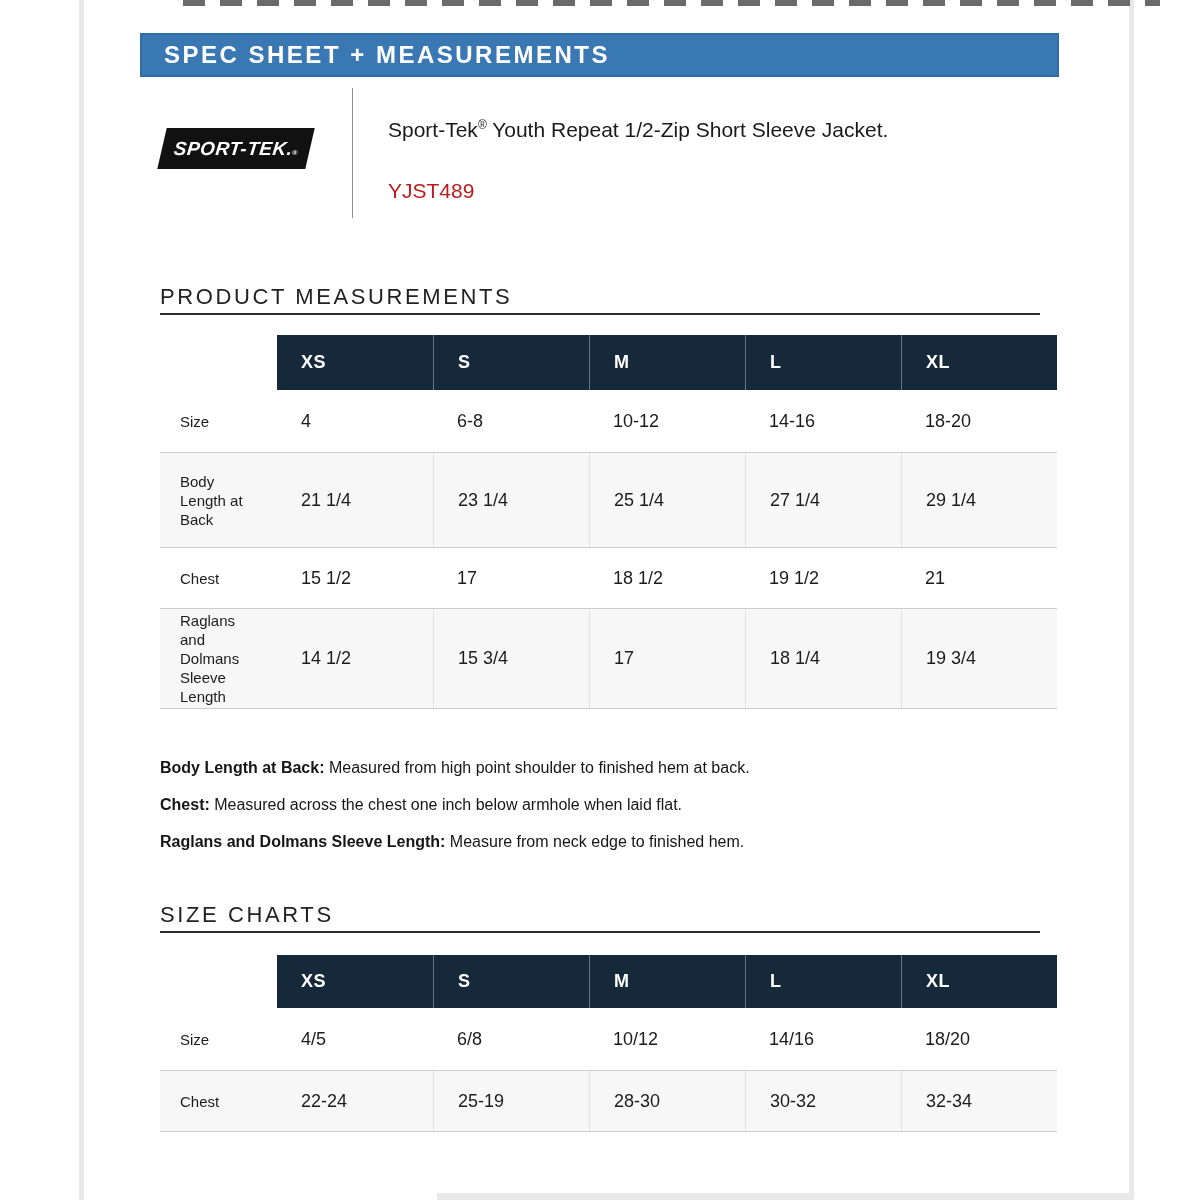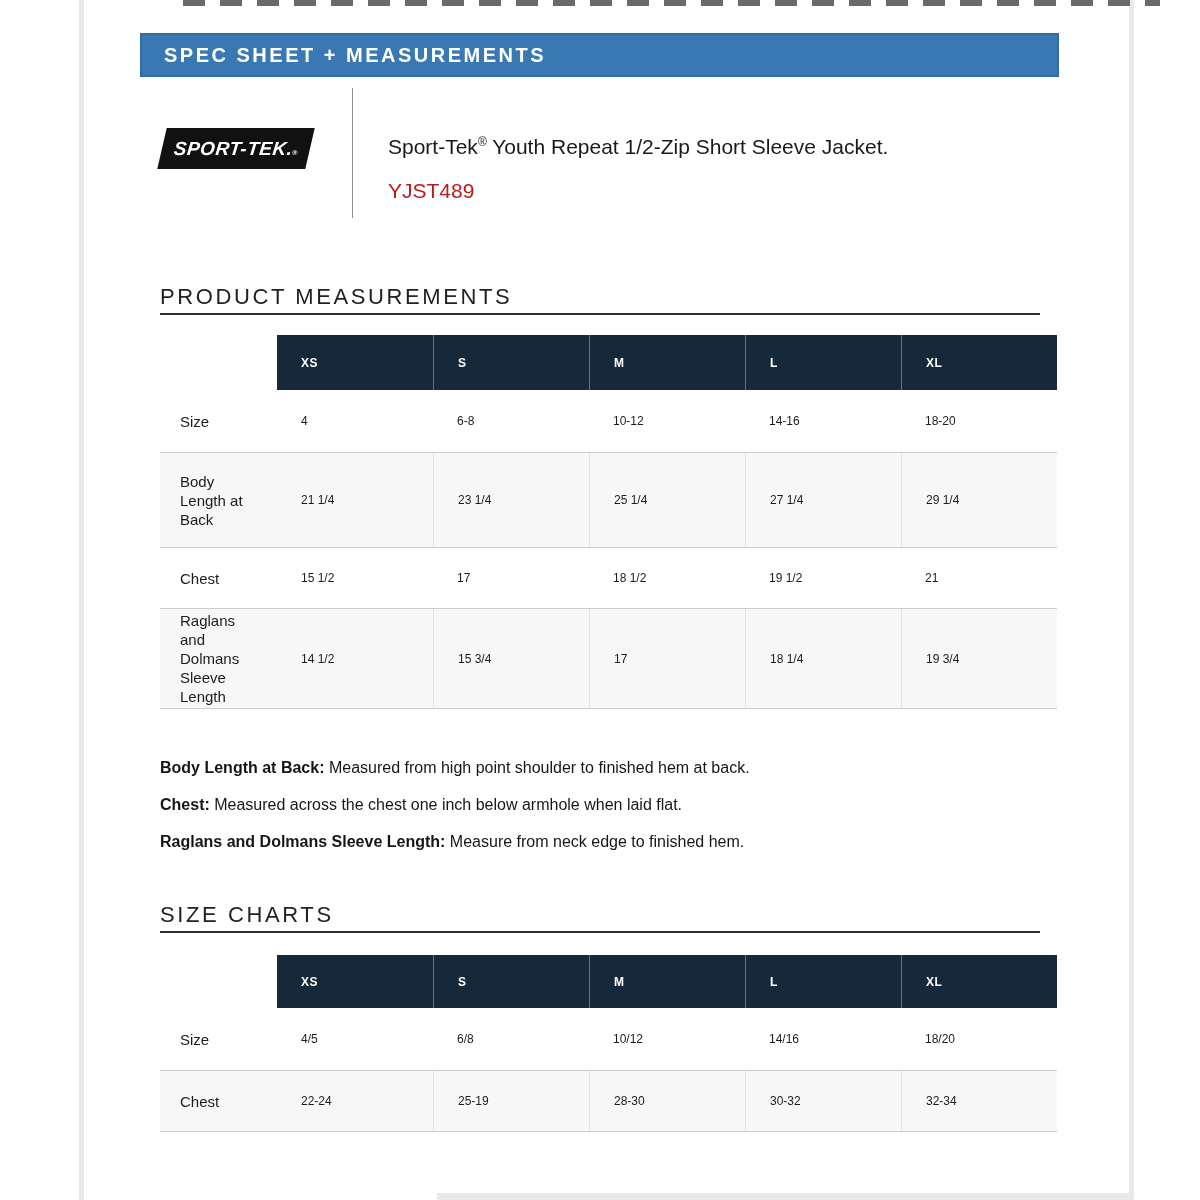--- a/index.html
+++ b/index.html
@@ -25,57 +25,57 @@
     opacity: .8;
   }
   
   .bottom-strip { position: absolute; left: 437px; top: 1193px; width: 696px; height: 7px; background: #e9e9e9; }
 
   
   .banner {
     position: absolute; left: 140px; top: 33px; width: 919px; height: 44px;
     background: #3a78b4; border: 2px solid #2f6da7;
     display: flex; align-items: center; padding-left: 22px;
-    color: #fff; font-size: 20px; font-weight: bold; letter-spacing: 2.5px;
+    color: #fff; font-size: 24px; font-weight: bold; letter-spacing: 2.5px;
   }
 
   
   .logo {
     position: absolute; left: 162px; top: 128px; width: 148px; height: 41px;
     background: #111111; transform: skewX(-13deg);
     display: flex; align-items: center; justify-content: center;
   }
   .logo-text {
     transform: skewX(13deg) skewX(-6deg);
     color: #fff; font-weight: bold; font-style: italic; font-size: 19px; letter-spacing: .5px;
     white-space: nowrap;
   }
   .logo-reg { font-size: 7px; font-style: normal; vertical-align: baseline; }
   .brand-divider { position: absolute; left: 352px; top: 88px; width: 1px; height: 130px; background: #8f8f8f; }
-  .product-title { position: absolute; left: 388px; top: 135px; font-size: 21px; color: #1a1a1a; white-space: nowrap; }
+  .product-title { position: absolute; left: 388px; top: 118px; font-size: 21px; color: #1a1a1a; white-space: nowrap; }
   .product-title sup { font-size: 12px; }
   .sku { position: absolute; left: 388px; top: 179px; font-size: 21px; color: #b91c1c; }
 
   
   .section-heading {
     position: absolute; left: 160px; width: 880px;
     font-size: 22px; letter-spacing: 2.6px; color: #222;
     border-bottom: 2px solid #2e2e2e; padding-bottom: 3px;
   }
   .pm-heading { top: 284px; }
   .sc-heading { top: 902px; }
 
   
   .spec-table { position: absolute; left: 160px; width: 897px; }
   .pm-table { top: 335px; }
   .sc-table { top: 955px; }
   .t-row { display: flex; width: 897px; }
   .t-cell {
     width: 156px; flex: 0 0 156px; display: flex; align-items: center;
-    padding-left: 24px; font-size: 12px; white-space: nowrap;
+    padding-left: 24px; font-size: 18px; white-space: nowrap;
   }
   .t-label {
     width: 117px; flex: 0 0 117px; display: flex; align-items: center;
     padding-left: 20px; padding-right: 18px; font-size: 15px; line-height: 19px;
     white-space: normal;
   }
   .head-row .t-label { background: transparent; }
   .head-row .t-cell {
     background: #15293a; color: #fff; font-weight: bold; letter-spacing: .5px;
   }

